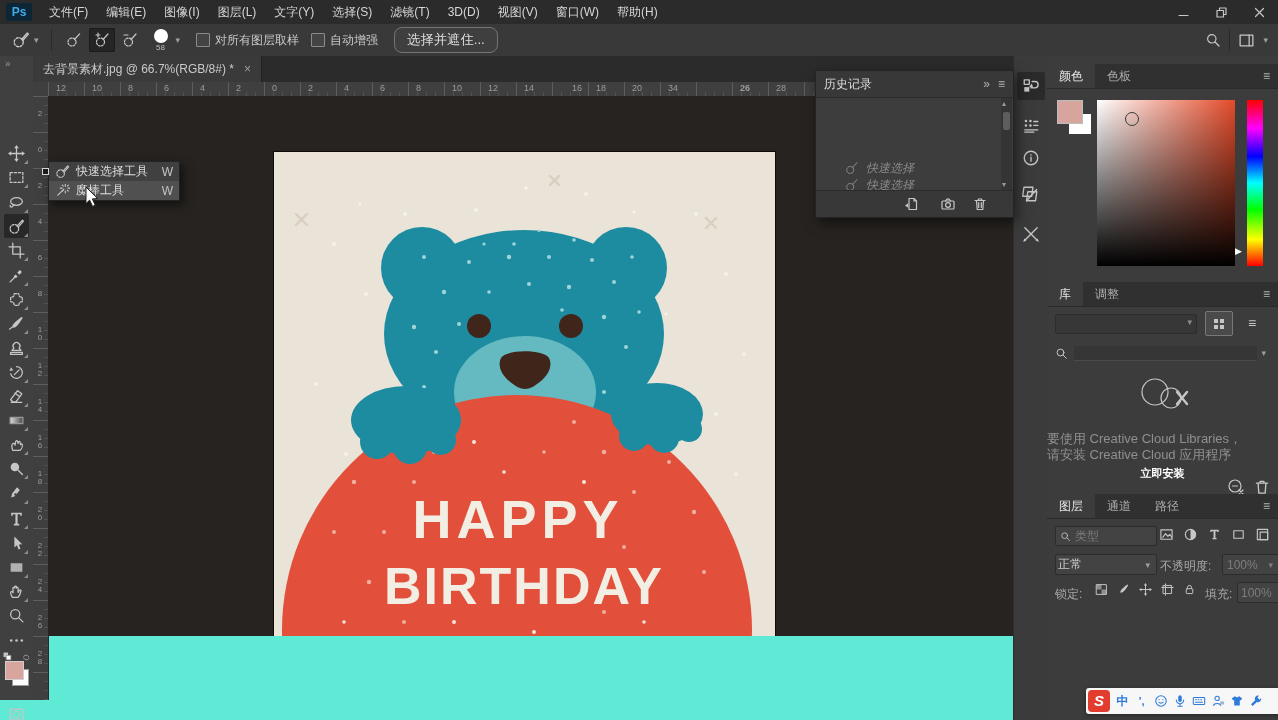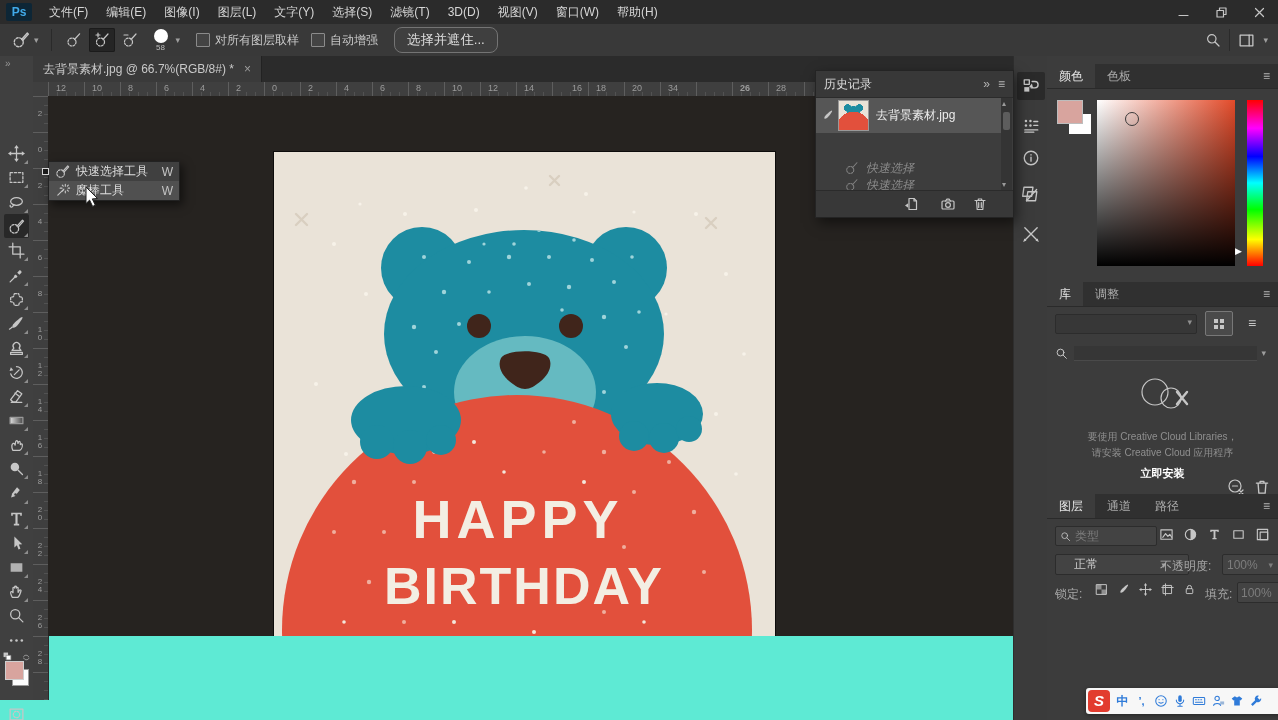--- a/index.html
+++ b/index.html
@@ -98,21 +98,21 @@
   .picker{position:absolute;left:28px;top:12px;width:12px;height:12px;border:1.6px solid #3a3a3a;border-radius:50%}
   .hue{position:absolute;left:200px;top:12px;width:16px;height:166px;
     background:linear-gradient(to bottom,#f00,#f0f 17%,#00f 34%,#0ff 50%,#0f0 66%,#ff0 84%,#f00)}
   .hue-arrow{position:absolute;left:188px;top:158px;color:#fff;font-size:9px}
   .lib-combo{position:absolute;left:8px;top:8px;width:140px;height:18px;background:#373737;border:1px solid #2c2c2c;border-radius:2px}
   .lib-combo span{position:absolute;right:4px;top:2px;color:#8f8f8f;font-size:9px}
   .lib-grid{position:absolute;left:158px;top:5px;width:26px;height:23px;background:#4a4a4a;border:1px solid #787878;border-radius:2px;display:grid;place-items:center}
   .lib-list{position:absolute;left:192px;top:5px;width:26px;height:23px;display:grid;place-items:center;color:#c5c5c5;font-size:14px}
   .lib-search{position:absolute;left:8px;top:38px;width:215px;height:18px;display:flex;align-items:center}
   .lib-field{flex:1;height:14px;margin-left:6px;background:#363636;border-bottom:1px solid #4a4a4a}
-  .lib-msg{position:absolute;width:100%;text-align:center;color:#8f8f8f;font-size:10px}
+  .lib-msg{position:absolute;width:100%;color:#8f8f8f;font-size:13px}
   .lib-cta{position:absolute;width:100%;text-align:center;color:#fff;font-weight:bold;font-size:11px}
   .lib-foot-ic{position:absolute;width:18px;height:18px}
   .lp-field{background:#434343;border:1px solid #2c2c2c;border-radius:2px;color:#c9c9c9;display:flex;align-items:center}
   .lp-label{color:#a8a8a8}
   .dim{color:#7d7d7d}
   .layer-row{position:absolute;left:0;top:110px;width:231px;height:32px;background:#4d4d4d;display:flex;align-items:center}
   .eye-cell{width:27px;height:32px;border-right:1px solid #3a3a3a;display:grid;place-items:center}
   .layer-thumb{width:28px;height:28px;border:1px solid #d8d8d8;margin-left:9px}
   .layer-name{margin-left:11px;color:#e8e8e8}
   .lk{width:20px;display:grid;place-items:center}
@@ -575,29 +575,20 @@
   </svg>
 
   <div class="history abs">
     <div class="hist-head">
       <span>历史记录</span>
       <span class="hicons">
         <span>»</span>
         <span>≡</span>
       </span>
     </div>
-    <div class="hist-row-sel">
-      <span class="hist-src">
-        <svg class="i" width="13" height="13" viewBox="0 0 16 16">
-            <path class="f" d="M13.6 2c.8.8-4.4 7.6-6.4 9.2-.8.6-2.4 1-2.9.5s0-2.1.6-2.9C6.5 6.8 12.8 1.2 13.6 2z"></path>
-          </svg>
-      </span>
-      <div class="hist-thumb mini-art"></div>
-      <span class="hist-name">去背景素材.jpg</span>
-    </div>
     <div class="hist-row" style="top:86px">
       <svg class="i" viewBox="0 0 16 16">
           <circle cx="6" cy="10.2" r="4" stroke-dasharray="1.8 1.4"></circle>
           <path d="M8.5 7.7L13.6 2"></path>
         </svg>
       <span>快速选择</span>
     </div>
     <div class="hist-row" style="top:108px;height:12px;overflow:hidden">
       <svg class="i" viewBox="0 0 16 16">
           <circle cx="6" cy="10.2" r="4" stroke-dasharray="1.8 1.4"></circle>
@@ -767,21 +758,21 @@
             <rect x="3" y="4" width="10" height="8"></rect>
           </svg>
         </span>
       <span class="abs" style="left:208px;top:9px">
           <svg class="i" width="15" height="15" viewBox="0 0 16 16">
             <rect x="2.5" y="2.5" width="11" height="11"></rect>
             <rect x="5.5" y="5.5" width="8" height="8"></rect>
           </svg>
         </span>
 
-      <div class="lp-field abs" style="left:8px;top:36px;width:96px;height:19px;padding:0 18px">
+      <div class="lp-field abs" style="left:8px;top:36px;width:96px;height:19px;padding:0 2px">
         <span>正常</span>
         <span class="caret" style="margin-left:auto">▾</span>
       </div>
       <span class="lp-label abs" style="left:113px;top:40px">不透明度:</span>
       <div class="lp-field abs" style="left:175px;top:36px;width:50px;height:19px;padding:0 4px">
         <span class="dim">100%</span>
         <span class="caret dim" style="margin-left:auto">▾</span>
       </div>
 
       <span class="lp-label abs" style="left:8px;top:68px">锁定:</span>

